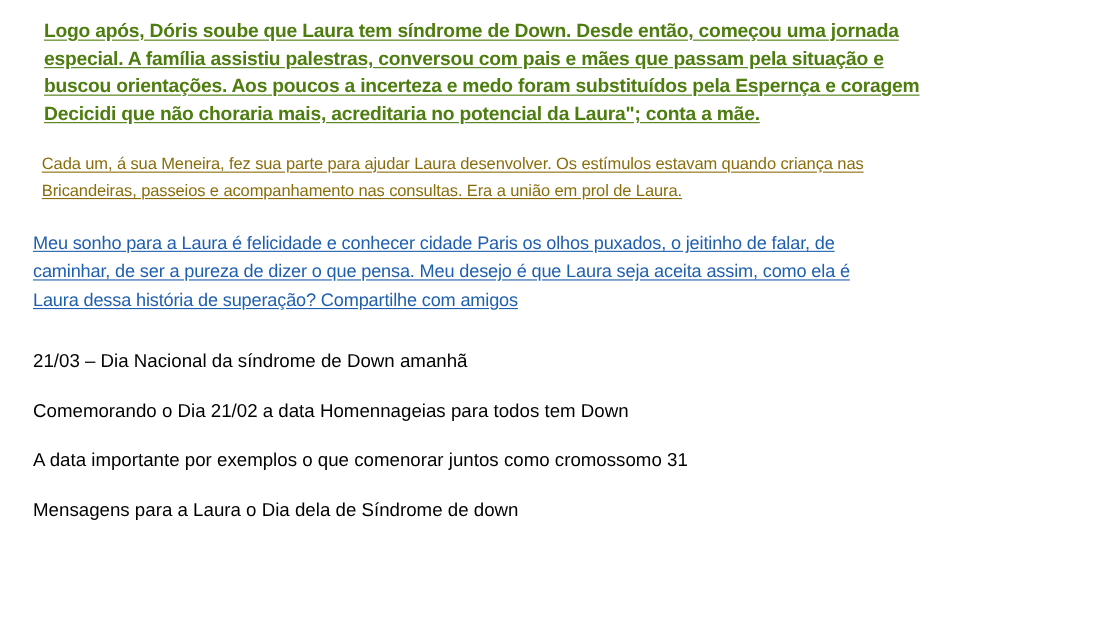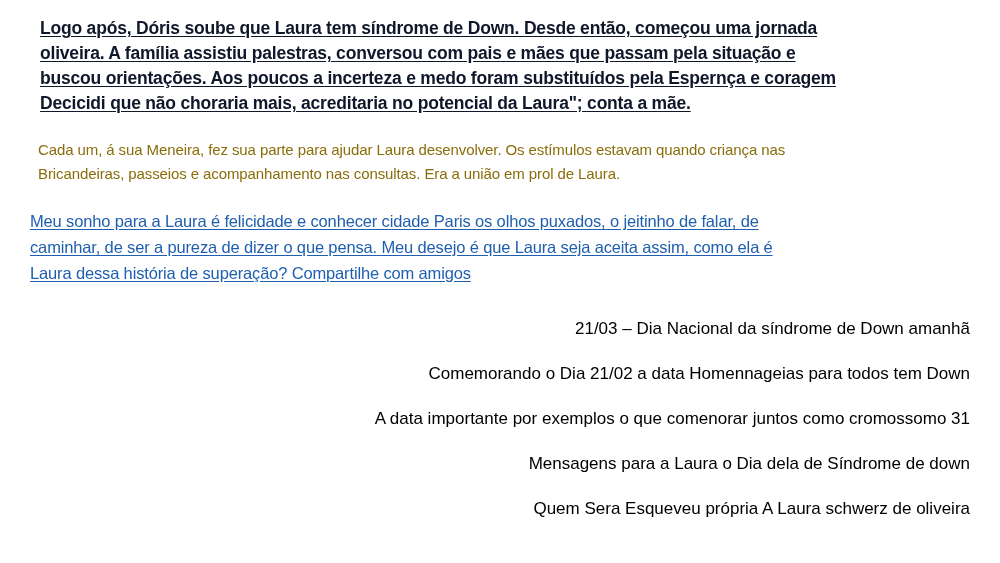--- a/index.html
+++ b/index.html
@@ -27,21 +27,21 @@
     margin: 0;
     padding: 0;
   }
 
   
   .block-bold {
     font-weight: bold;
     font-size: 17.5px;
     line-height: 25px;
     letter-spacing: -0.2px;
-    color: #0f172a;
+    color: #4d7c0f;
     margin-top: 6px;
     margin-left: 10px;
   }
   .block-bold .line {
     display: block;
     text-decoration: underline;
     text-underline-offset: 2px;
     white-space: nowrap;
   }
 
@@ -49,20 +49,21 @@
   .block-olive {
     font-size: 15px;
     line-height: 24px;
     letter-spacing: -0.1px;
     color: #8a6d0b;
     margin-top: 22px;
     margin-left: 8px;
   }
   .block-olive .line {
     display: block;
+    text-decoration: underline;
     text-underline-offset: 2px;
     white-space: nowrap;
   }
 
   
   .block-blue {
     font-size: 16.5px;
     line-height: 26px;
     letter-spacing: -0.15px;
     color: #1f5fb0;
@@ -75,52 +76,51 @@
     text-underline-offset: 2px;
     white-space: nowrap;
   }
 
   
   .centered-group {
     margin-top: 20px;
   }
   .centered {
     display: block;
-    text-align: right;
+    text-align: left;
     font-size: 17px;
     color: #000000;
     margin: 0 auto;
     padding: 13px 0 12px 0;
     white-space: nowrap;
   }
 </style>
 </head>
 <body>
 
 <div class="page">
 
   <div class="para block-bold">
     <span class="line">Logo após, Dóris soube que Laura tem síndrome de Down. Desde então, começou uma jornada</span>
-    <span class="line">oliveira. A família assistiu palestras, conversou com pais e mães que passam pela situação e</span>
+    <span class="line">especial. A família assistiu palestras, conversou com pais e mães que passam pela situação e</span>
     <span class="line">buscou orientações. Aos poucos a incerteza e medo foram substituídos pela Espernça e coragem</span>
     <span class="line">Decicidi que não choraria mais, acreditaria no potencial da Laura"; conta a mãe.</span>
   </div>
 
   <div class="para block-olive">
     <span class="line">Cada um, á sua Meneira, fez sua parte para ajudar Laura desenvolver. Os estímulos estavam quando criança nas</span>
     <span class="line">Bricandeiras, passeios e acompanhamento nas consultas. Era a união em prol de Laura.</span>
   </div>
 
   <div class="para block-blue">
     <span class="line">Meu sonho para a Laura é felicidade e conhecer cidade Paris os olhos puxados, o jeitinho de falar, de</span>
     <span class="line">caminhar, de ser a pureza de dizer o que pensa. Meu desejo é que Laura seja aceita assim, como ela é</span>
     <span class="line">Laura dessa história de superação?  Compartilhe com amigos</span>
   </div>
 
   <div class="centered-group">
     <span class="centered">21/03 – Dia Nacional da síndrome de Down amanhã</span>
     <span class="centered">Comemorando o Dia 21/02 a data Homennageias para todos tem Down</span>
     <span class="centered">A data importante por exemplos o que comenorar juntos como cromossomo 31</span>
     <span class="centered">Mensagens para a Laura o Dia dela de Síndrome de down</span>
-    <span class="centered">Quem Sera  Esqueveu  própria  A Laura schwerz de oliveira</span>
   </div>
 
 </div>
 
 </body></html>

